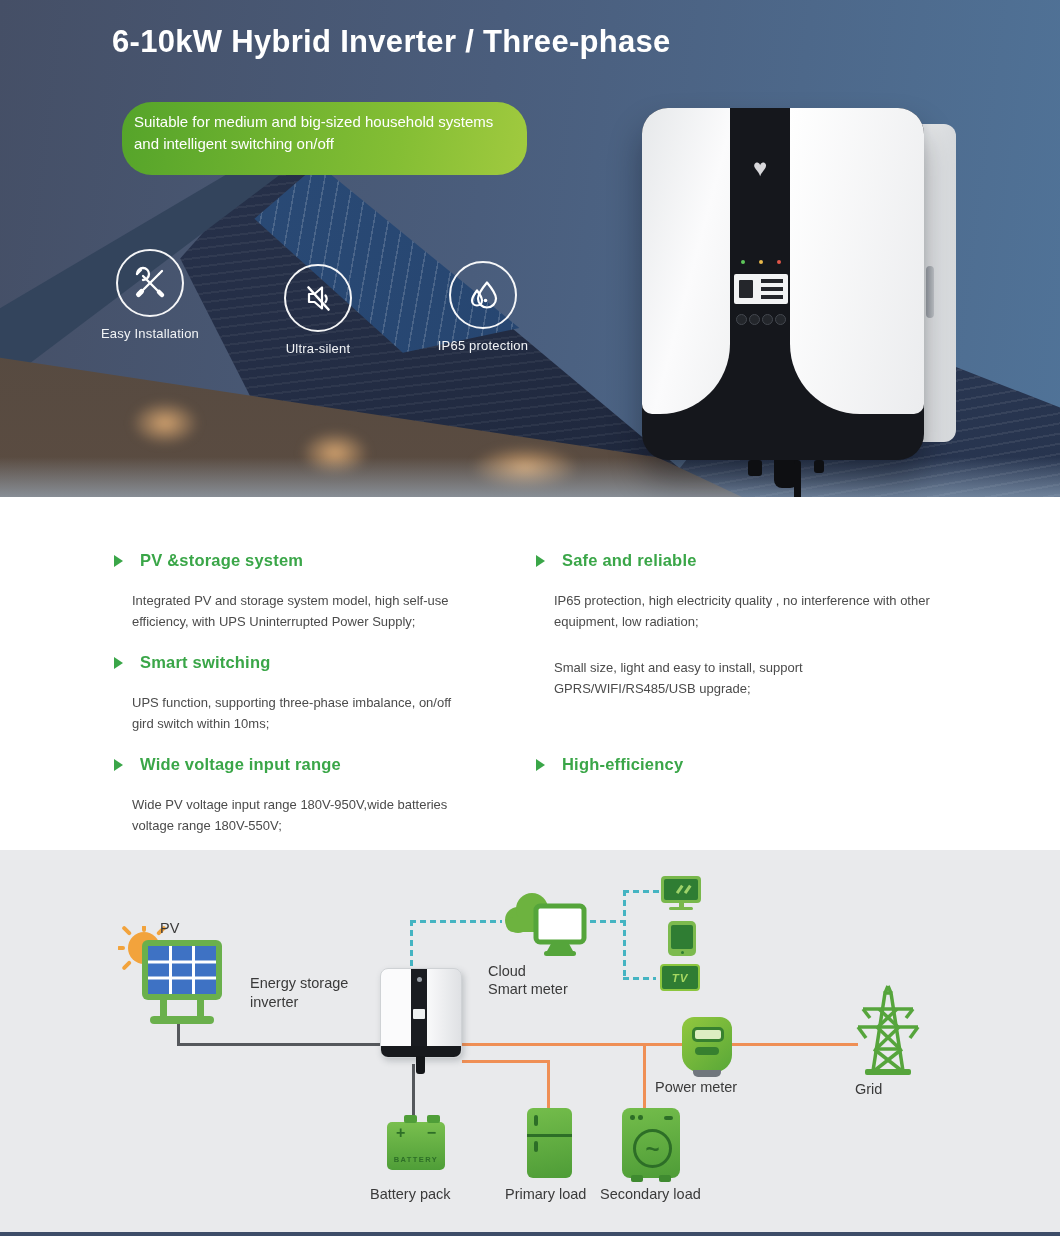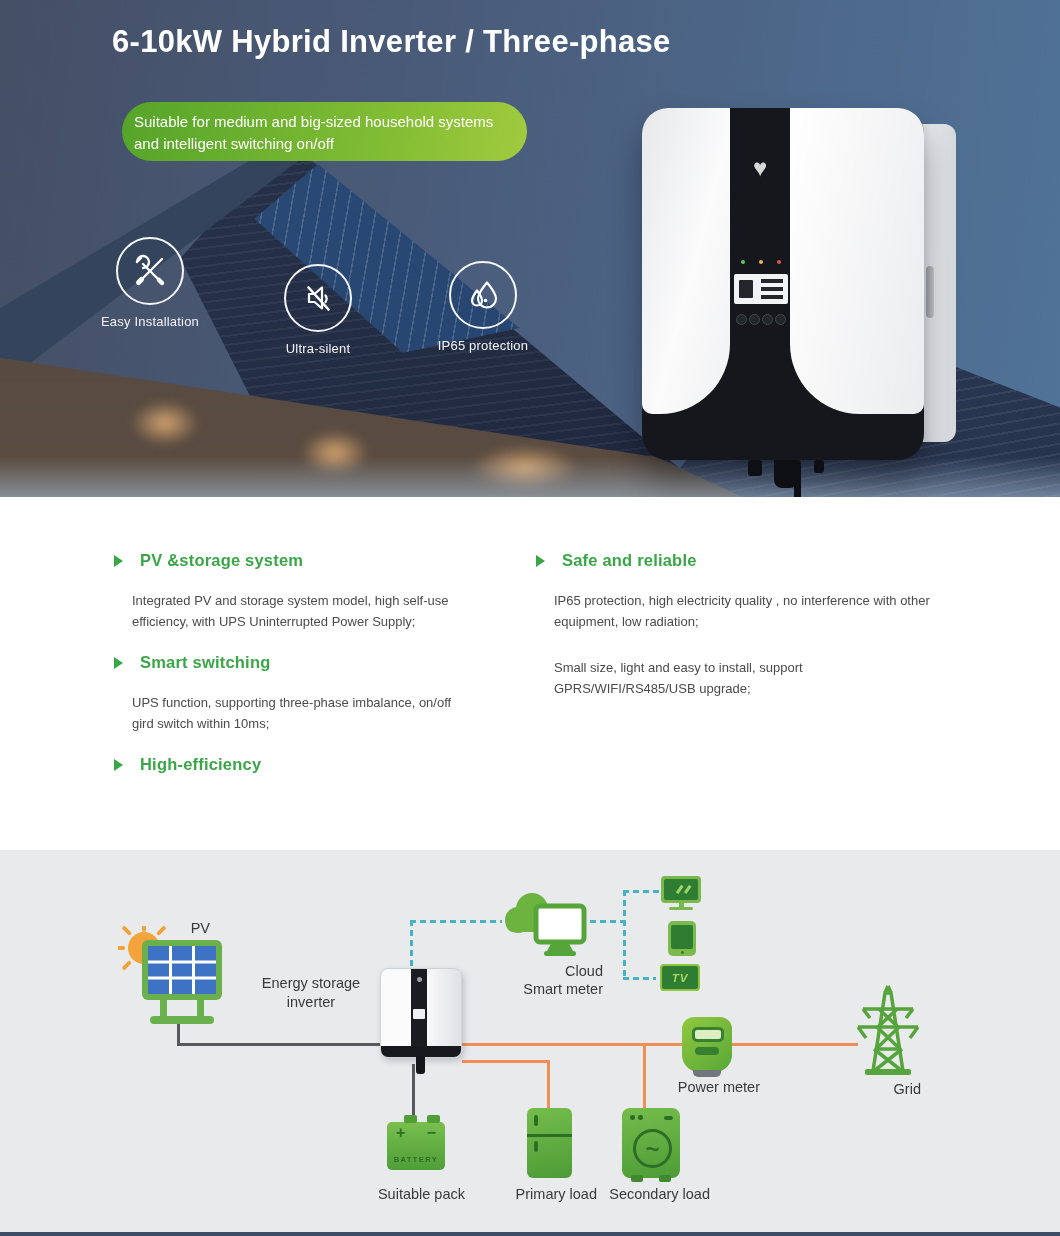--- a/index.html
+++ b/index.html
@@ -27,21 +27,21 @@
   .wall{position:absolute;inset:0;background:linear-gradient(180deg,#4c4640,#5b4c41);
         clip-path:polygon(0 72%,62% 92%,70% 100%,0 100%);}
   .glow{position:absolute;width:70px;height:46px;border-radius:10px;
         background:radial-gradient(ellipse at center,rgba(235,180,120,0.85),rgba(235,180,120,0) 70%);
         filter:blur(5px);}
   .band{position:absolute;left:0;bottom:0;width:100%;height:40px;
         background:linear-gradient(180deg,rgba(160,185,210,0),rgba(172,196,219,0.55));}
 
   .hero-title{position:absolute;left:112px;top:24px;color:#ffffff;font-size:31px;
         font-weight:bold;letter-spacing:0.3px;}
-  .pill{position:absolute;left:122px;top:102px;width:405px;height:59px;border-radius:30px;
+  .pill{position:absolute;left:122px;top:102px;width:405px;height:73px;border-radius:30px;
         background:linear-gradient(100deg,#55a42a,#84be34 68%,#a1ca3f);
         color:#ffffff;font-size:15px;line-height:21.5px;box-sizing:border-box;padding:9px 14px 0 12px;}
 
   .badge{position:absolute;width:140px;text-align:center;color:#f2f4f6;}
   .badge .ring{width:64px;height:64px;border:2px solid rgba(255,255,255,0.95);border-radius:50%;
         margin:0 auto;display:flex;align-items:center;justify-content:center;}
   .badge .lbl{margin-top:9px;font-size:13px;letter-spacing:0.2px;}
 
   
   .product{position:absolute;left:628px;top:108px;width:330px;height:385px;}
@@ -77,21 +77,21 @@
   .feat-head{display:flex;align-items:center;gap:9px;}
   .tri{width:0;height:0;border-left:9px solid #3aa648;border-top:6px solid transparent;
         border-bottom:6px solid transparent;}
   .feat-title{margin:8px;font-size:16.5px;font-weight:bold;color:#3aa648;letter-spacing:0.2px;}
   .feat-body{margin:12px 0 0 18px;font-size:13px;color:#4b4b4b;line-height:1.65;}
   .w-l{max-width:335px;} .w-r{max-width:388px;}
 
   
   .diagram{position:absolute;left:0;top:850px;width:1060px;height:382px;background:#e9eaec;}
   .abs{position:absolute;}
-  .dlabel{position:absolute;font-size:14.5px;color:#3a3a3a;text-align:right;z-index:3;}
+  .dlabel{position:absolute;font-size:14.5px;color:#3a3a3a;text-align:left;z-index:3;}
   .oline{position:absolute;background:#ef8f55;z-index:1;}
   .kline{position:absolute;background:#55585c;z-index:1;}
   .dashH{position:absolute;height:2.5px;z-index:1;
         background:repeating-linear-gradient(to right,#45b4c2 0 6px,transparent 6px 10px);}
   .dashV{position:absolute;width:2.5px;z-index:1;
         background:repeating-linear-gradient(to bottom,#45b4c2 0 6px,transparent 6px 10px);}
 
   .dev-monitor{position:absolute;left:661px;top:26px;width:40px;z-index:2;}
   .dev-monitor .scr{width:40px;height:27px;background:#79b84c;border-radius:4px;box-sizing:border-box;padding:3px;}
   .dev-monitor .inner{width:100%;height:100%;background:#2f7d33;border-radius:2px;position:relative;overflow:hidden;}
@@ -168,21 +168,21 @@
     <div class="wall"></div>
     <div class="glow" style="left:130px;top:400px;"></div>
     <div class="glow" style="left:300px;top:430px;"></div>
     <div class="glow" style="left:470px;top:445px;width:110px;"></div>
     <div class="band"></div>
 
     <div class="hero-title">6-10kW Hybrid Inverter / Three-phase</div>
 
     <div class="pill">Suitable for medium and big-sized household systems and intelligent switching on/off</div>
 
-    <div class="badge" style="left:80px;top:237px;">
+    <div class="badge" style="left:80px;top:249px;">
       <div class="ring">
         <svg width="36" height="36" viewBox="0 0 36 36" fill="none" stroke="#ffffff" stroke-width="2.3" stroke-linecap="round">
           <line x1="9" y1="27" x2="27" y2="9"></line>
           <line x1="6.5" y1="29.5" x2="9.5" y2="26.5" stroke-width="5"></line>
           <line x1="27" y1="9" x2="30" y2="6"></line>
           <path d="M5 9 a6 6 0 1 1 6 6"></path>
           <line x1="5" y1="9" x2="9" y2="5"></line>
           <line x1="11" y1="11" x2="27" y2="27"></line>
           <line x1="27" y1="27" x2="30" y2="30" stroke-width="4.5"></line>
         </svg>
@@ -268,20 +268,27 @@
             <span class="tri"></span>
           <h3 class="feat-title">Smart switching</h3>
           </div>
         <p class="feat-body w-l">UPS function, supporting three-phase imbalance, on/off gird switch within 10ms;</p>
       </div>
 
       <div class="feat">
         <p class="feat-body w-r">Small size, light and easy to install, support GPRS/WIFI/RS485/USB upgrade;</p>
       </div>
 
+      <div class="feat">
+        <div class="feat-head">
+            <span class="tri"></span>
+          <h3 class="feat-title">Wide voltage input range</h3>
+          </div>
+        <p class="feat-body w-l">Wide PV voltage input range 180V-950V,wide batteries voltage range 180V-550V;</p>
+      </div>
 
       <div class="feat">
         <div class="feat-head">
             <span class="tri"></span>
           <h3 class="feat-title">High-efficiency</h3>
           </div>
       </div>
 
     </div>
   </div>
@@ -323,21 +330,21 @@
         <line x1="52.5" y1="20" x2="52.5" y2="68"></line>
           <line x1="75.5" y1="20" x2="75.5" y2="68"></line>
         <line x1="30" y1="36" x2="98" y2="36"></line>
           <line x1="30" y1="52" x2="98" y2="52"></line>
       </g>
       <rect x="42" y="74" width="7" height="18" fill="#6ab04c"></rect>
       <rect x="79" y="74" width="7" height="18" fill="#6ab04c"></rect>
       <rect x="32" y="90" width="64" height="8" rx="4" fill="#6ab04c"></rect>
     </svg>
 
-    <div class="dlabel" style="left:250px;top:124px;width:122px;text-align:center;line-height:19px;">Energy storage inverter</div>
+    <div class="dlabel" style="left:250px;top:124px;width:122px;text-align:left;line-height:19px;">Energy storage inverter</div>
     <div class="mini-inv">
       <div class="mi-body">
         <div class="mi-stripe"></div>
         <div class="mi-logo"></div>
         <div class="mi-scr"></div>
         <div class="mi-bottom"></div>
       </div>
       <div class="mi-stub"></div>
     </div>
 
@@ -405,21 +412,21 @@
     </svg>
     <div class="dlabel" style="left:855px;top:231px;width:66px;">Grid</div>
 
     <div class="battery">
       <div class="t1"></div>
       <div class="t2"></div>
       <div class="sign" style="left:9px;">+</div>
       <div class="sign" style="right:9px;">−</div>
       <div class="txt">BATTERY</div>
     </div>
-    <div class="dlabel" style="left:370px;top:336px;width:95px;">Suitable pack</div>
+    <div class="dlabel" style="left:370px;top:336px;width:95px;">Battery pack</div>
 
     <div class="fridge">
       <div class="div"></div>
         <div class="h1"></div>
         <div class="h2"></div>
     </div>
     <div class="dlabel" style="left:505px;top:336px;width:92px;">Primary load</div>
 
     <div class="washer">
       <div class="d1"></div>

